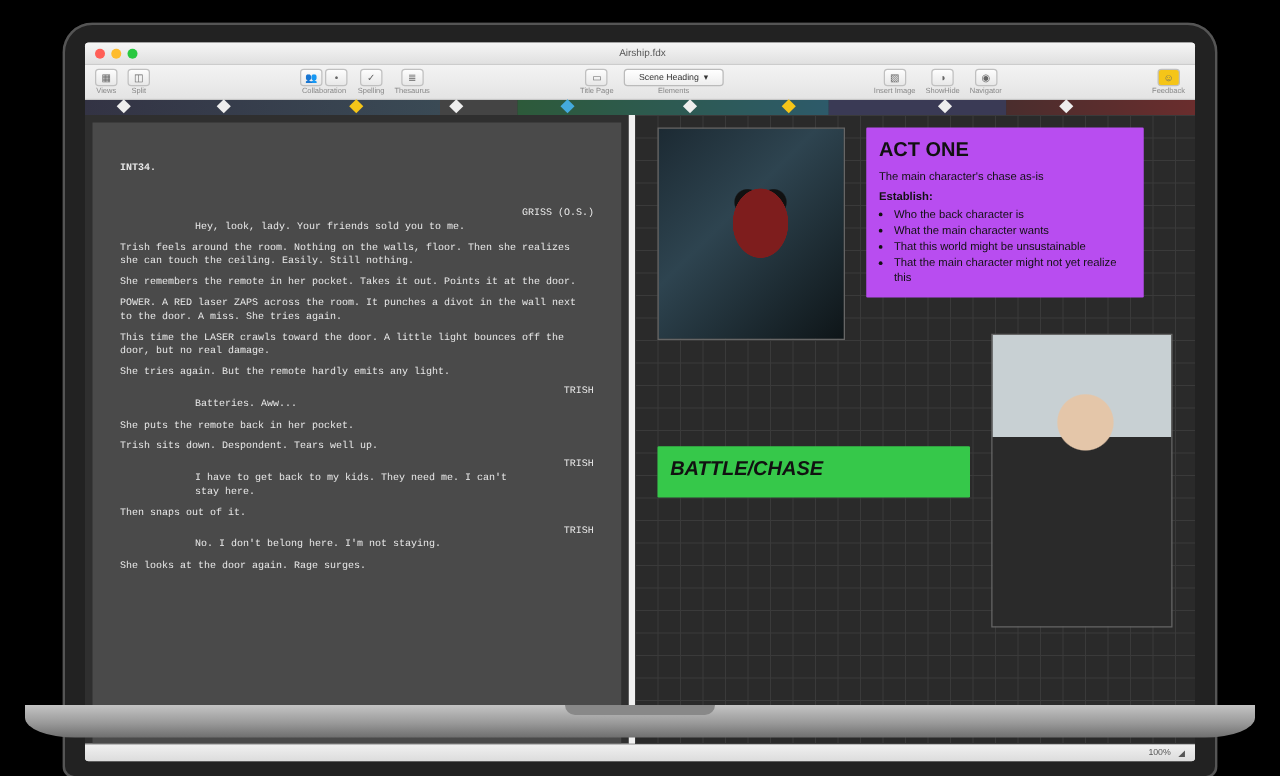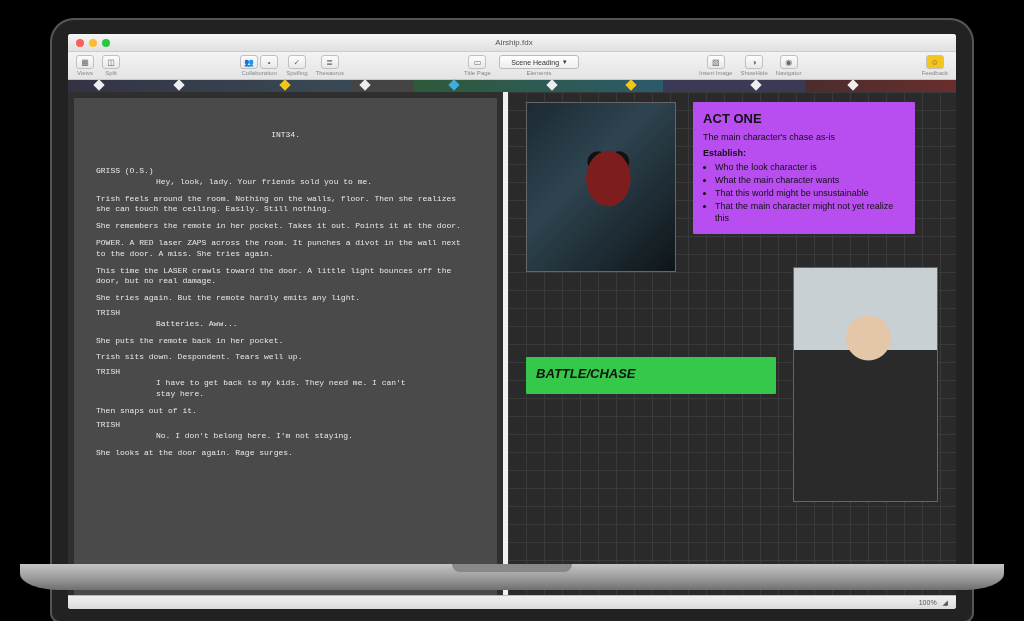--- a/index.html
+++ b/index.html
@@ -114,22 +114,22 @@
   .page {
     background: #4a4a4a;
     color: #e8e8e8;
     font-family: "Courier New", monospace;
     font-size: 8px;
     line-height: 1.35;
     padding: 10px 22px 4px 22px;
     height: 100%;
     white-space: pre-wrap;
   }
-  .page .slug { display: flex; justify-content: center; }
-  .page .char { text-align: left; margin-top: 4px; }
+  .page .slug { display: flex; justify-content: flex-start; font-weight: bold; }
+  .page .char { text-align: right; margin-top: 4px; }
   .page .dlg { margin: 0 60px; }
   .page .act { margin-top: 6px; }
 
   .board-pane {
     width: 51%;
     background: #2a2a2a;
     border-left: 5px solid #f0f0f0;
     position: relative;
     overflow: hidden;
     background-image:
@@ -138,21 +138,21 @@
     background-size: 18px 18px;
   }
   .card {
     position: absolute;
     padding: 8px 10px;
     font-size: 9px;
     line-height: 1.35;
     color: #111;
     border-radius: 1px;
   }
-  .card h4 { font-size: 13px; font-weight: 700; margin-bottom: 3px; }
+  .card h4 { font-size: 16px; font-weight: 700; margin-bottom: 3px; }
   .card ul { padding-left: 12px; margin-top: 2px; }
   .card li { margin: 1px 0; }
   .purple { background: #b84df0; }
   .green { background: #36c84a; font-style: italic; }
   .img-card {
     position: absolute; background: #555;
     border: 1px solid #666;
     overflow: hidden;
   }
 
@@ -307,21 +307,21 @@
 
         <div class="board-pane">
 
           <div class="img-card dp" style="left:18px;top:10px;width:150px;height:170px" title="character-in-red-suit"></div>
 
           <div class="card purple" style="left:185px;top:10px;width:222px;">
             <h4>ACT ONE</h4>
             <div>The main character's chase as-is</div>
             <div style="margin-top:4px"><b>Establish:</b></div>
             <ul id="act-bullets">
-                <li>Who the look character is</li>
+                <li>Who the back character is</li>
                 <li>What the main character wants</li>
                 <li>That this world might be unsustainable</li>
                 <li>That the main character might not yet realize this</li>
               </ul>
           </div>
 
           <div class="card green" style="left:18px;top:265px;width:250px;">
             <h4>BATTLE/CHASE</h4>
           </div>
 

